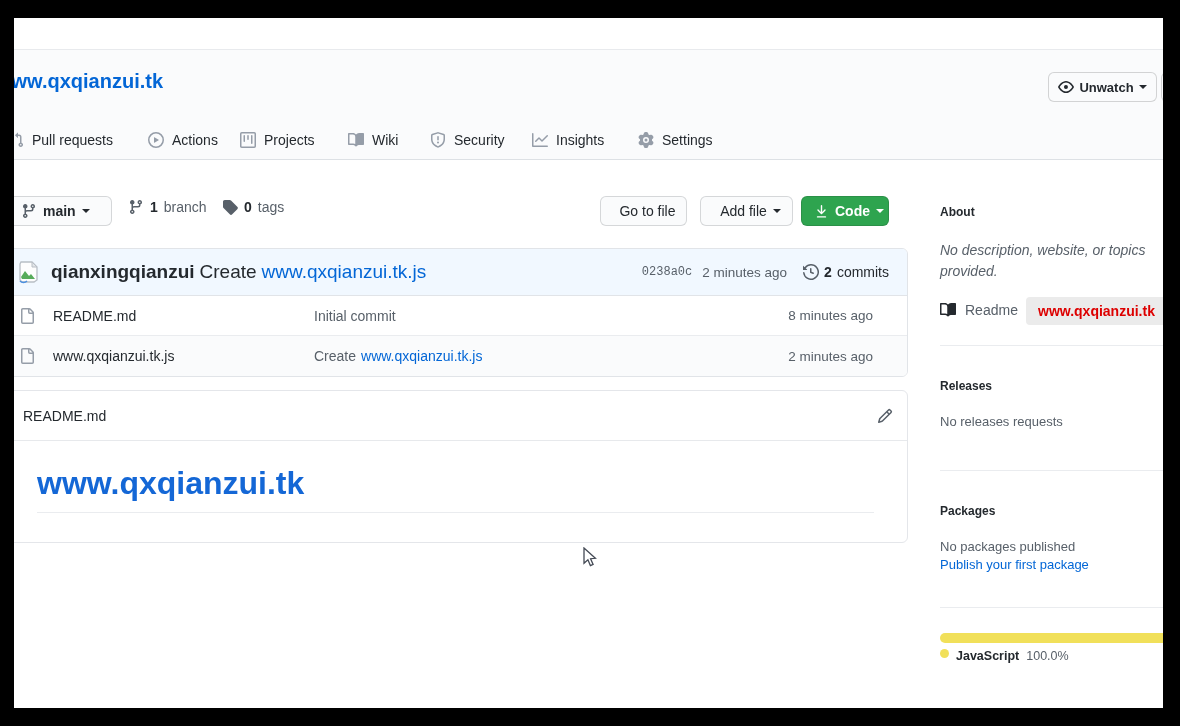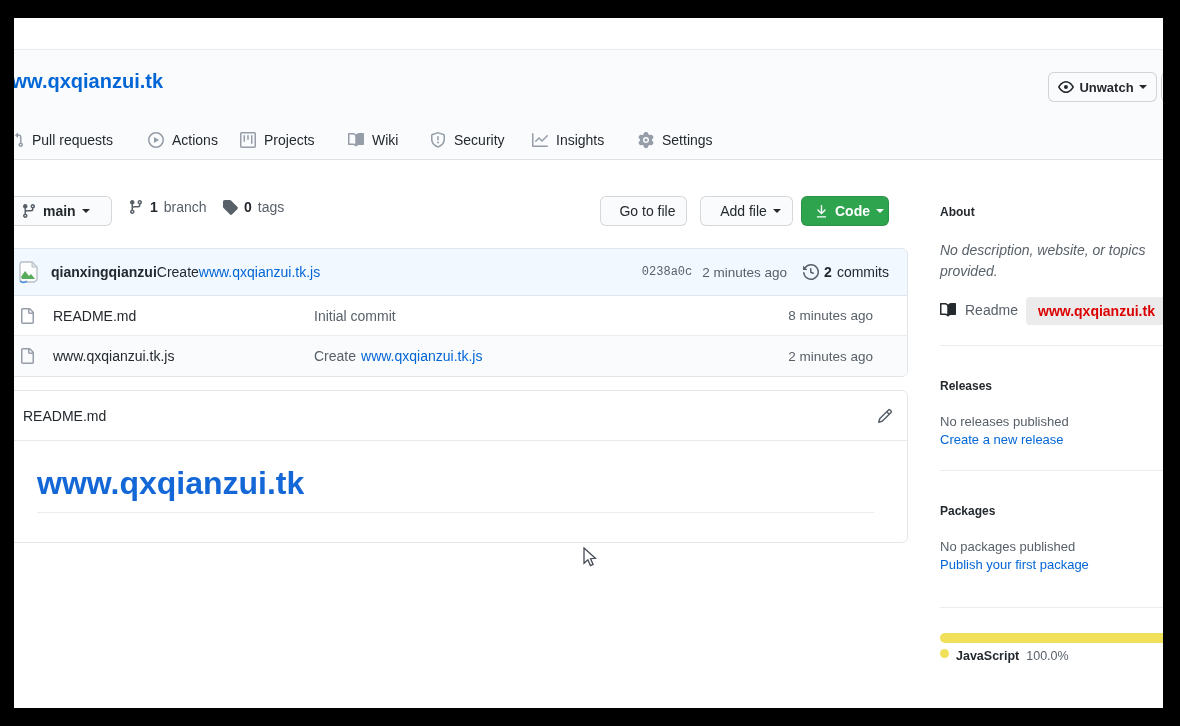--- a/index.html
+++ b/index.html
@@ -52,21 +52,21 @@
   .addfile-btn { position:absolute; left:686px; top:178px; width:93px; }
   .code-btn { position:absolute; left:787px; top:178px; width:88px; background:#2ea44f;
     border-color:rgba(27,31,35,.15); color:#fff; font-weight:600; }
 
   
   .file-box { position:absolute; left:-20px; top:230px; width:914px;
     border:1px solid #e1e4e8; border-radius:6px; background:#fff; overflow:hidden; }
   .commit-bar { height:47px; background:#f1f8ff; border-bottom:1px solid #e1e4e8;
     display:flex; align-items:center; padding:0 18px 0 22px; gap:10px; }
   .avatar { width:24px; height:24px; flex:none; cursor:pointer; }
-  .commit-msg { display:flex; align-items:center; font-size:14px; flex:1; min-width:0; }
+  .commit-msg { display:flex; align-items:center; gap:5px; font-size:19px; flex:1; min-width:0; }
   .commit-author { font-weight:600; cursor:pointer; }
   .link { color:#0366d6; cursor:pointer; text-decoration:none; }
   .commit-meta { display:flex; align-items:center; gap:10px; }
   .commit-hash { font-family:"Liberation Mono","DejaVu Sans Mono",monospace; font-size:12px;
     color:#586069; cursor:pointer; }
   .commit-time { font-size:13.5px; color:#586069; }
   .commits-count { display:flex; align-items:center; gap:5px; font-size:14px; color:#24292e;
     cursor:pointer; margin-left:6px; }
   .commits-count .ic { color:#586069; }
   .commits-count b { font-weight:700; }
@@ -291,22 +291,21 @@
           <path d="M0 1.75A.75.75 0 0 1 .75 1h4.253c1.227 0 2.317.59 3 1.501A3.743 3.743 0 0 1 11.006 1h4.245a.75.75 0 0 1 .75.75v10.5a.75.75 0 0 1-.75.75h-4.507a2.25 2.25 0 0 0-1.591.659l-.622.621a.75.75 0 0 1-1.06 0l-.622-.621A2.25 2.25 0 0 0 5.258 13H.75a.75.75 0 0 1-.75-.75V1.75zm8.755 3a2.25 2.25 0 0 1 2.25-2.25H14.5v9h-3.757c-.71 0-1.4.201-1.992.572l.004-7.322zm-1.504 7.324l.004-5.073-.002-2.253A2.25 2.25 0 0 0 5.003 2.5H1.5v9h3.757a3.75 3.75 0 0 1 1.994.574z"></path>
         </svg>
       <span>Readme</span>
     </div>
   </div>
 
   <div class="sb-div" style="top:327px"></div>
 
   <div class="sb" style="top:356px">
     <h2>Releases</h2>
-    <p class="sb-small">No releases published</p>
-    <p class="sb-link">Create a new release</p>
+    <p class="sb-small">No releases requests</p>
   </div>
 
   <div class="sb-div" style="top:452px"></div>
 
   <div class="sb" style="top:481px">
     <h2>Packages</h2>
     <p class="sb-small">No packages published</p>
     <p class="sb-link">Publish your first package</p>
   </div>
 

